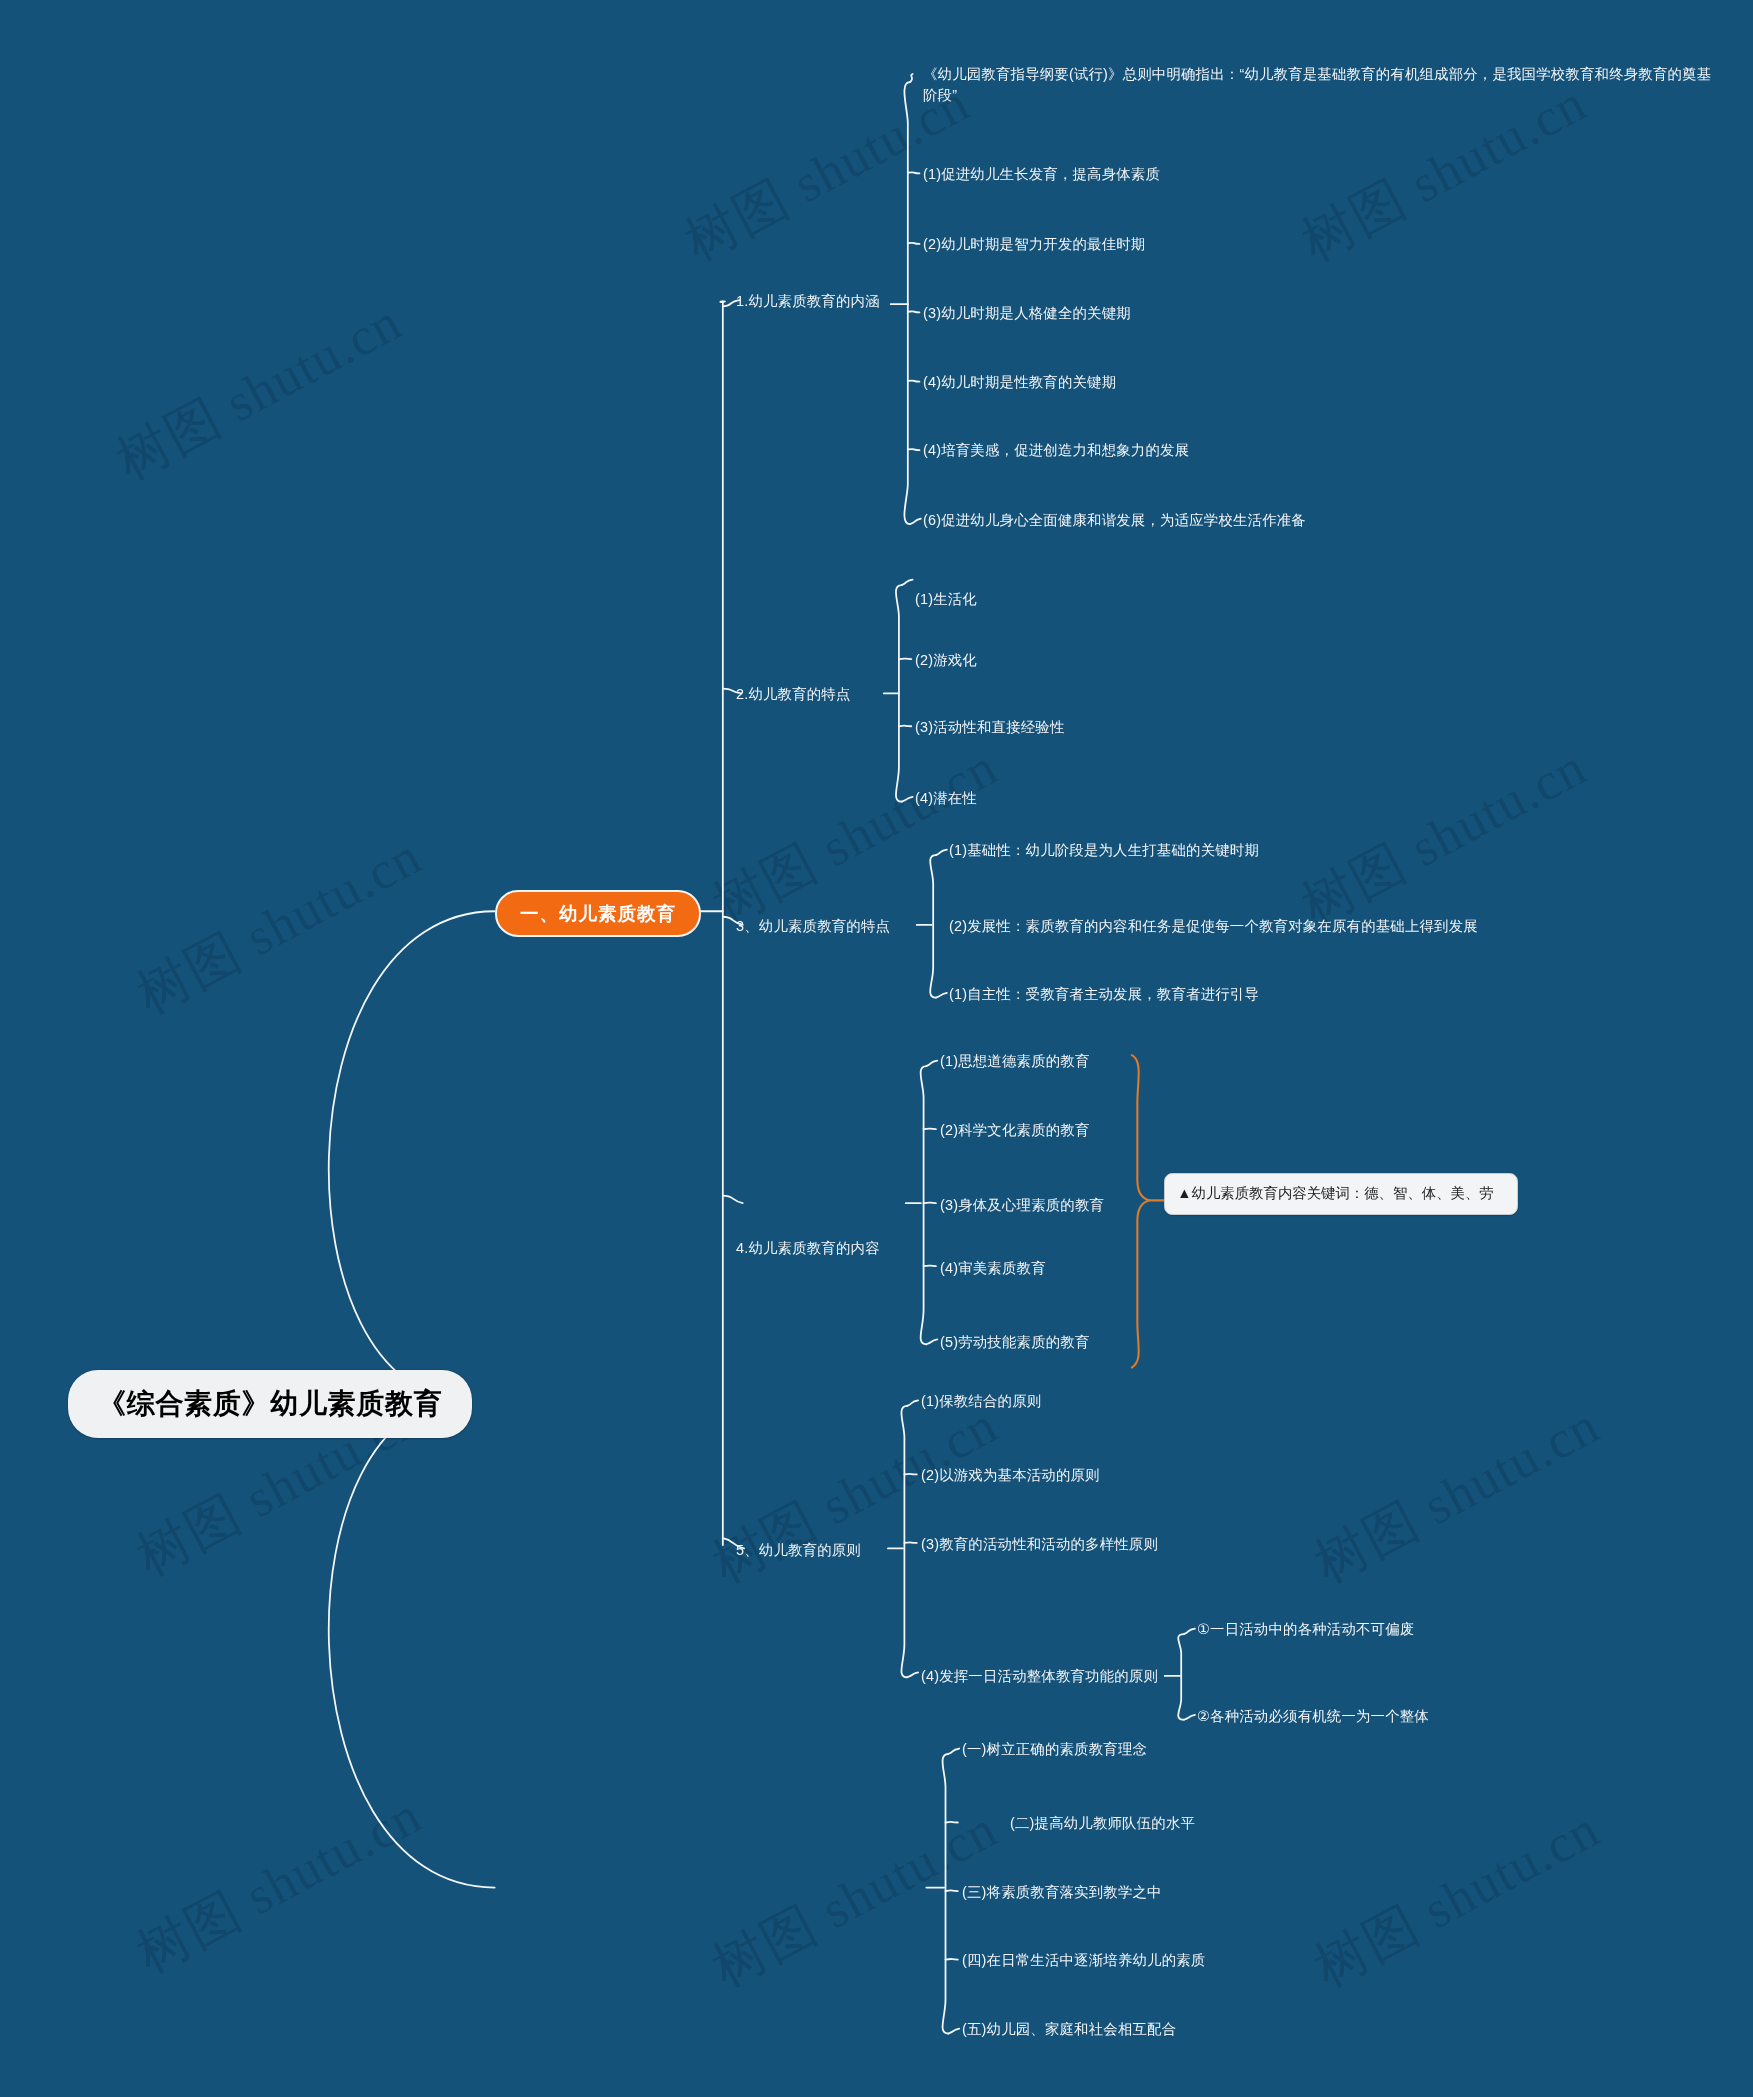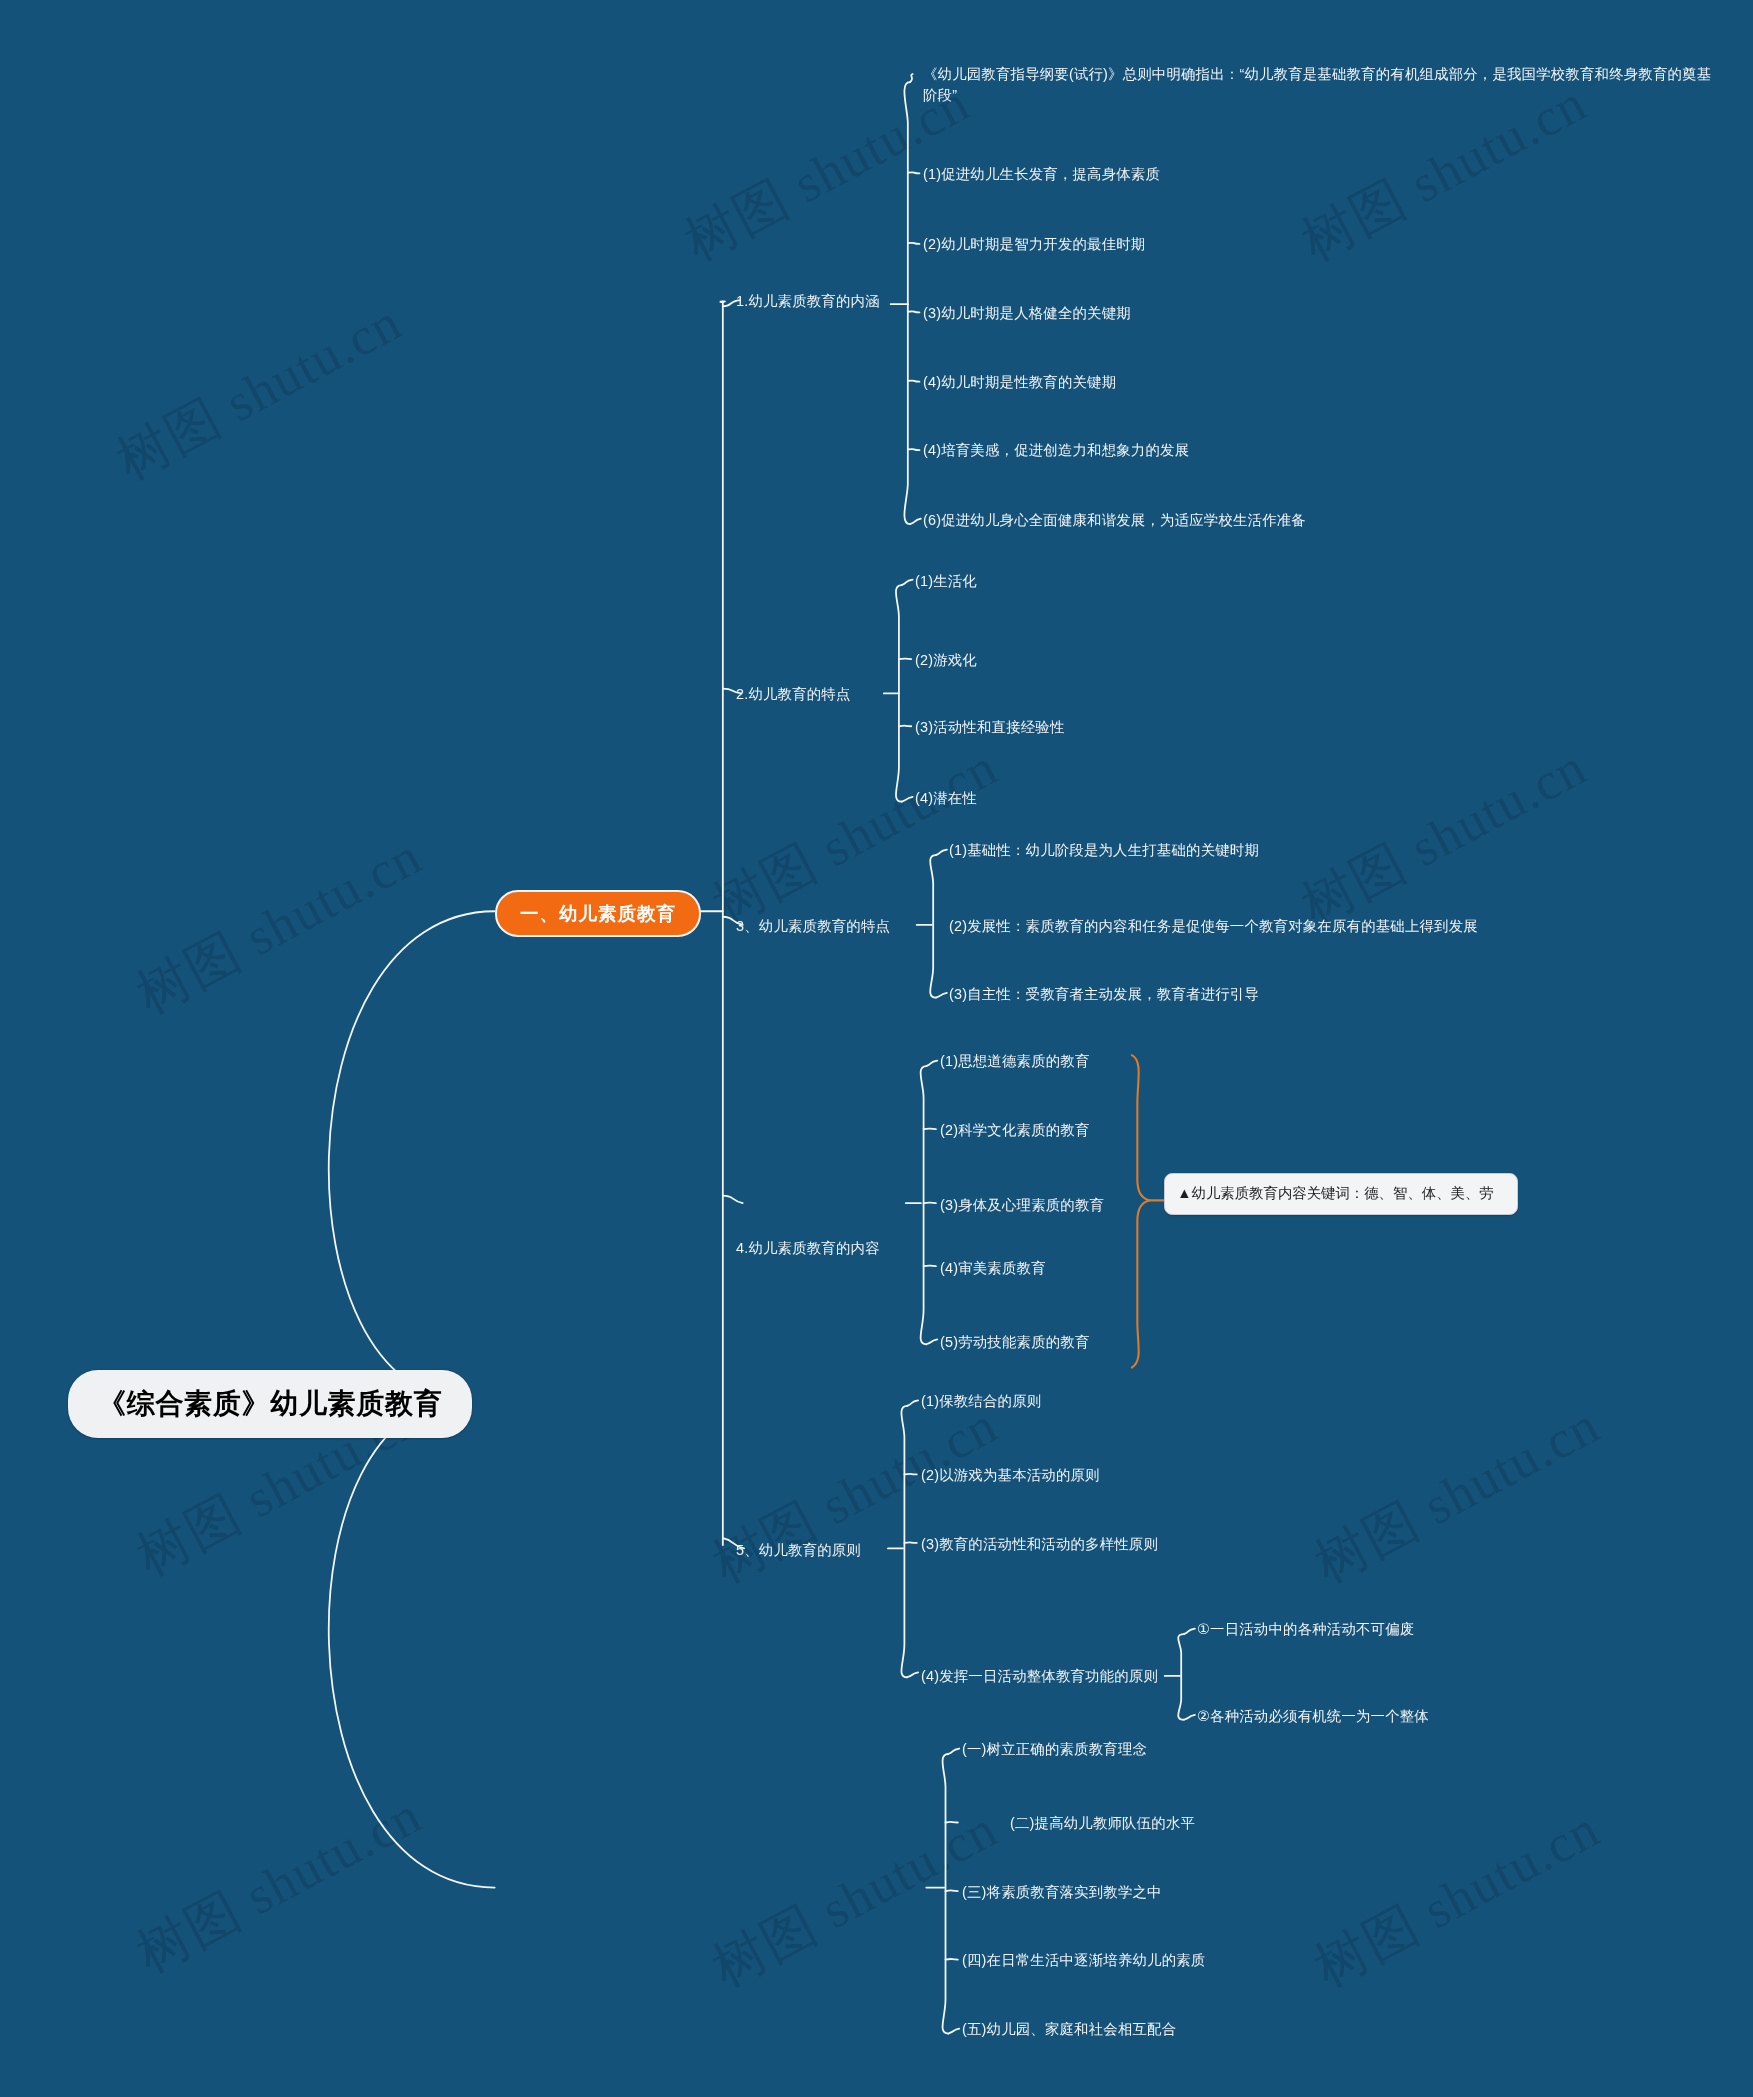--- a/index.html
+++ b/index.html
@@ -185,30 +185,30 @@
     <div class="node txt wrap" style="left:923px;top:64px;width:795px;">《幼儿园教育指导纲要(试行)》总则中明确指出：“幼儿教育是基础教育的有机组成部分，是我国学校教育和终身教育的奠基阶段”</div>
     <div class="node txt" style="left:923px;top:164px;">(1)促进幼儿生长发育，提高身体素质</div>
     <div class="node txt" style="left:923px;top:234px;">(2)幼儿时期是智力开发的最佳时期</div>
     <div class="node txt" style="left:923px;top:303px;">(3)幼儿时期是人格健全的关键期</div>
     <div class="node txt" style="left:923px;top:372px;">(4)幼儿时期是性教育的关键期</div>
     <div class="node txt" style="left:923px;top:440px;">(4)培育美感，促进创造力和想象力的发展</div>
     <div class="node txt" style="left:923px;top:510px;">(6)促进幼儿身心全面健康和谐发展，为适应学校生活作准备</div>
 
     <div class="node txt" style="left:736px;top:684px;">2.幼儿教育的特点</div>
 
-    <div class="node txt" style="left:915px;top:571px;text-align:center;">(1)生活化</div>
+    <div class="node txt" style="left:915px;top:589px;text-align:center;">(1)生活化</div>
     <div class="node txt" style="left:915px;top:650px;">(2)游戏化</div>
     <div class="node txt" style="left:915px;top:717px;">(3)活动性和直接经验性</div>
     <div class="node txt" style="left:915px;top:788px;">(4)潜在性</div>
 
     <div class="node txt" style="left:736px;top:916px;">3、幼儿素质教育的特点</div>
 
     <div class="node txt" style="left:949px;top:840px;">(1)基础性：幼儿阶段是为人生打基础的关键时期</div>
     <div class="node txt" style="left:949px;top:916px;">(2)发展性：素质教育的内容和任务是促使每一个教育对象在原有的基础上得到发展</div>
-    <div class="node txt" style="left:949px;top:984px;">(3)自主性：受教育者主动发展，教育者进行引导</div>
+    <div class="node txt" style="left:949px;top:984px;">(1)自主性：受教育者主动发展，教育者进行引导</div>
 
     <div class="node txt" style="left:736px;top:1195px;margin-top:43px;">4.幼儿素质教育的内容</div>
 
     <div class="node txt" style="left:940px;top:1051px;">(1)思想道德素质的教育</div>
     <div class="node txt" style="left:940px;top:1120px;">(2)科学文化素质的教育</div>
     <div class="node txt" style="left:940px;top:1195px;">(3)身体及心理素质的教育</div>
     <div class="node txt" style="left:940px;top:1258px;">(4)审美素质教育</div>
     <div class="node txt" style="left:940px;top:1332px;">(5)劳动技能素质的教育</div>
 
     <div class="node callout" style="left:1164px;top:1173px;width:327px;">▲幼儿素质教育内容关键词：德、智、体、美、劳</div>

